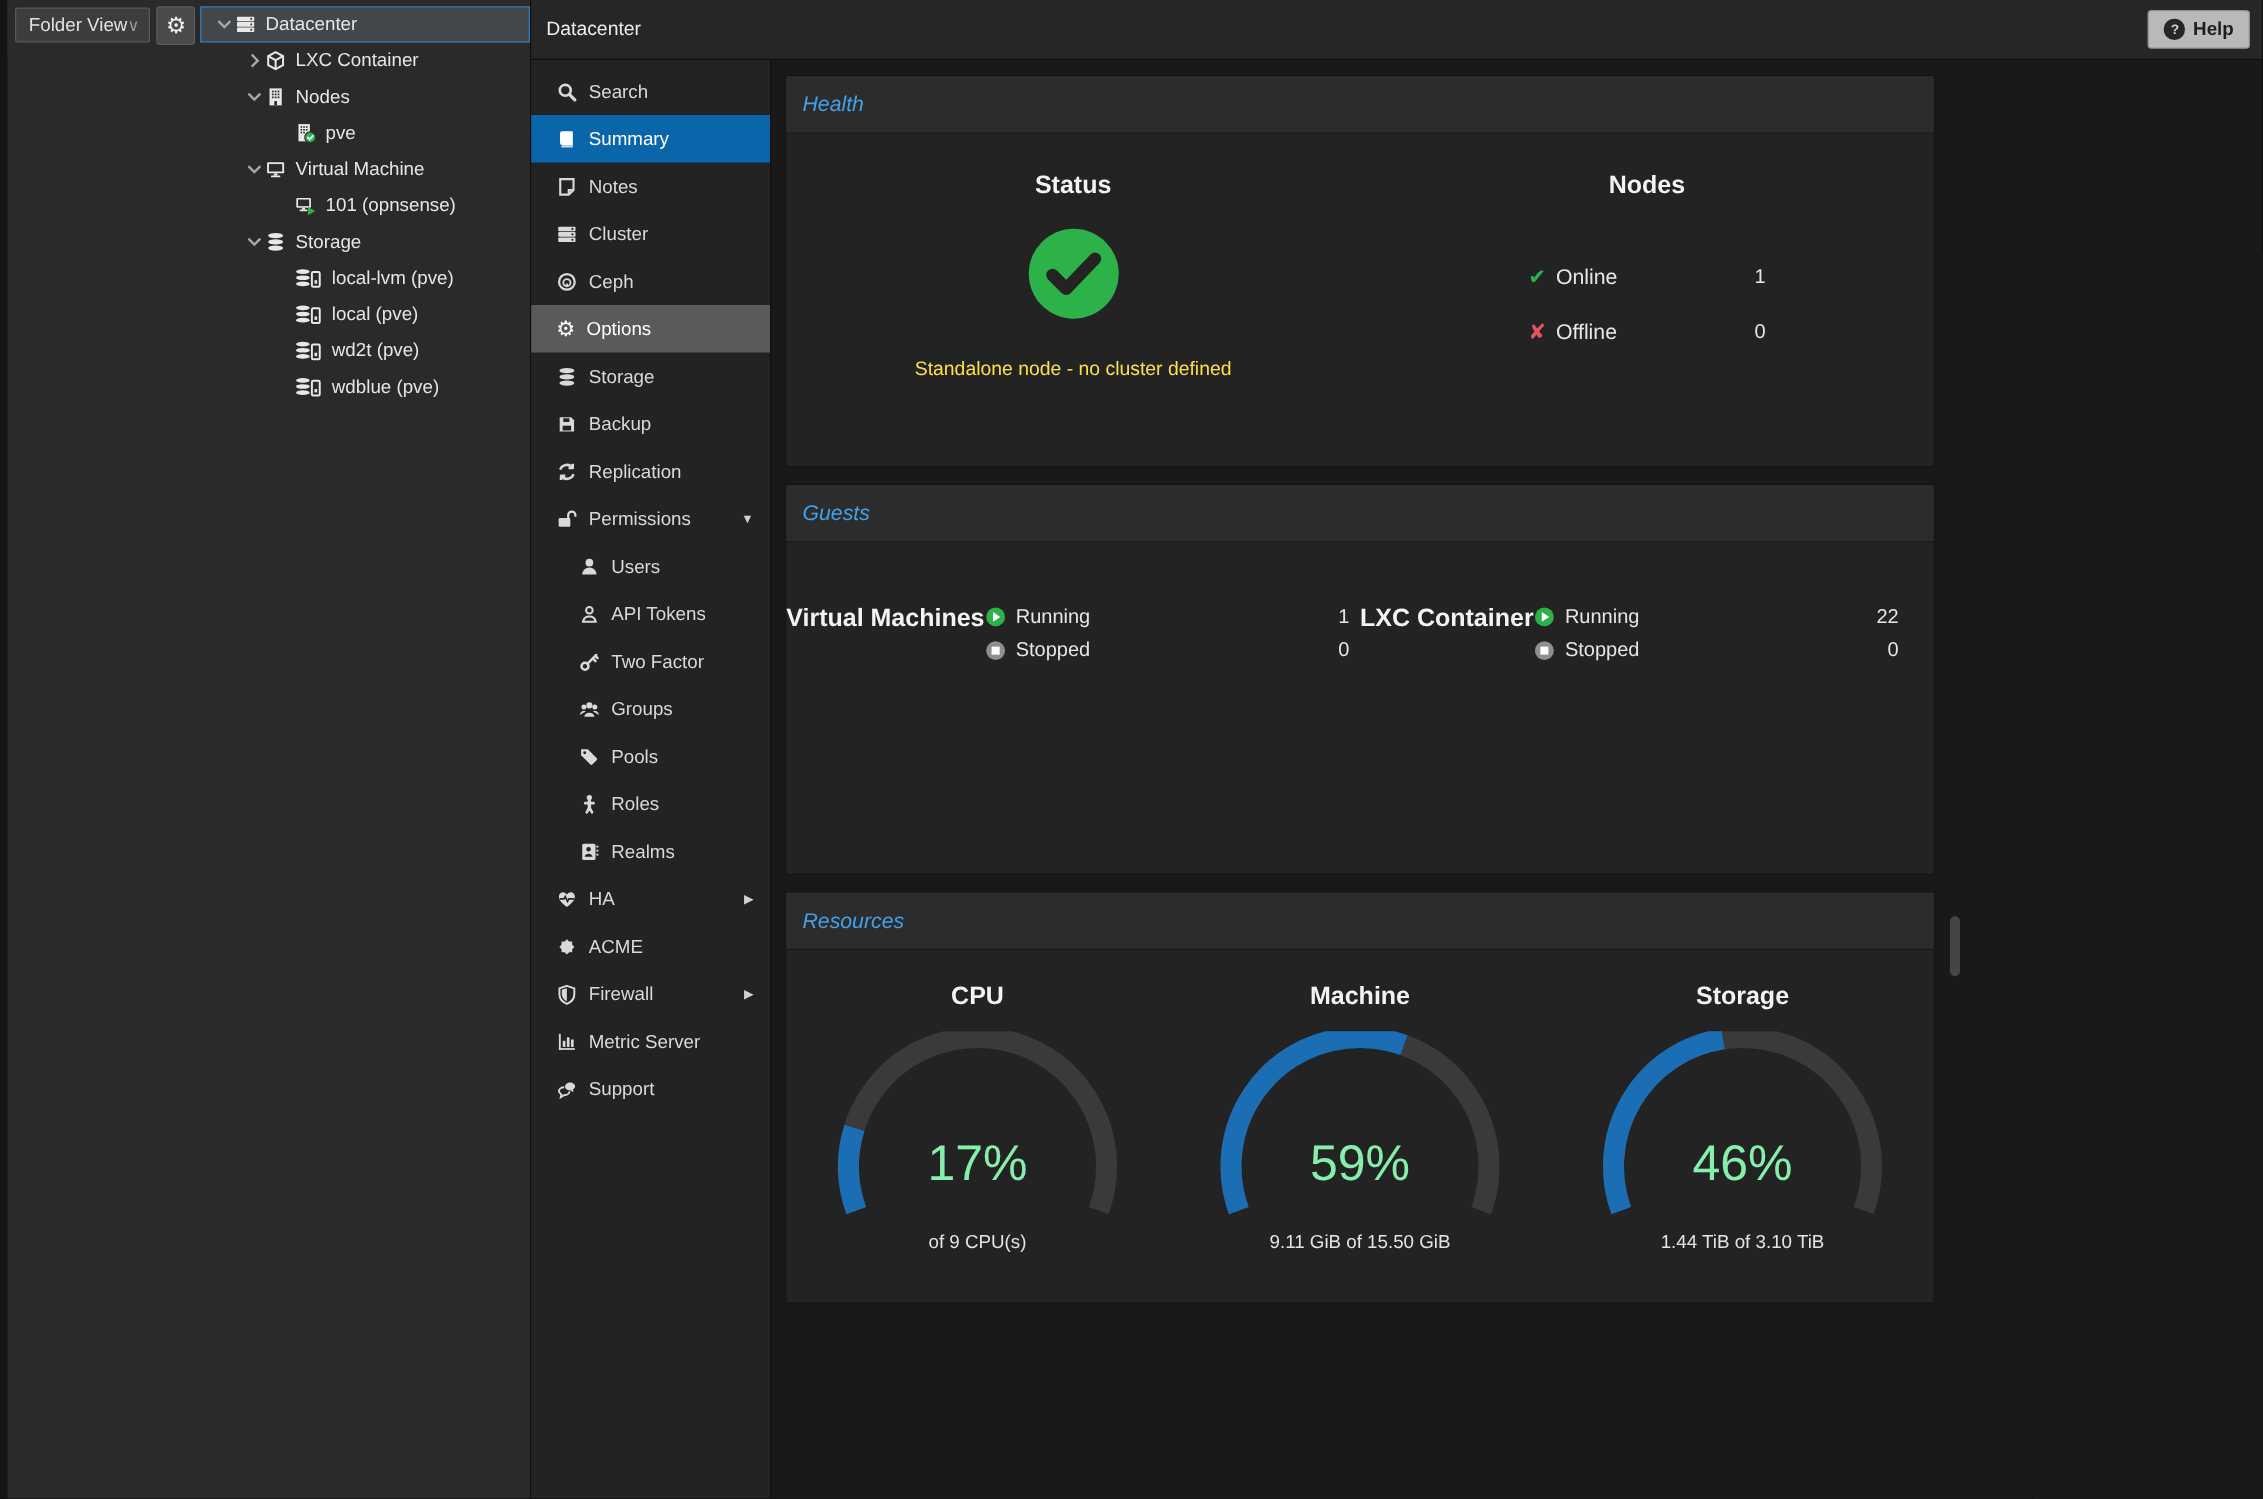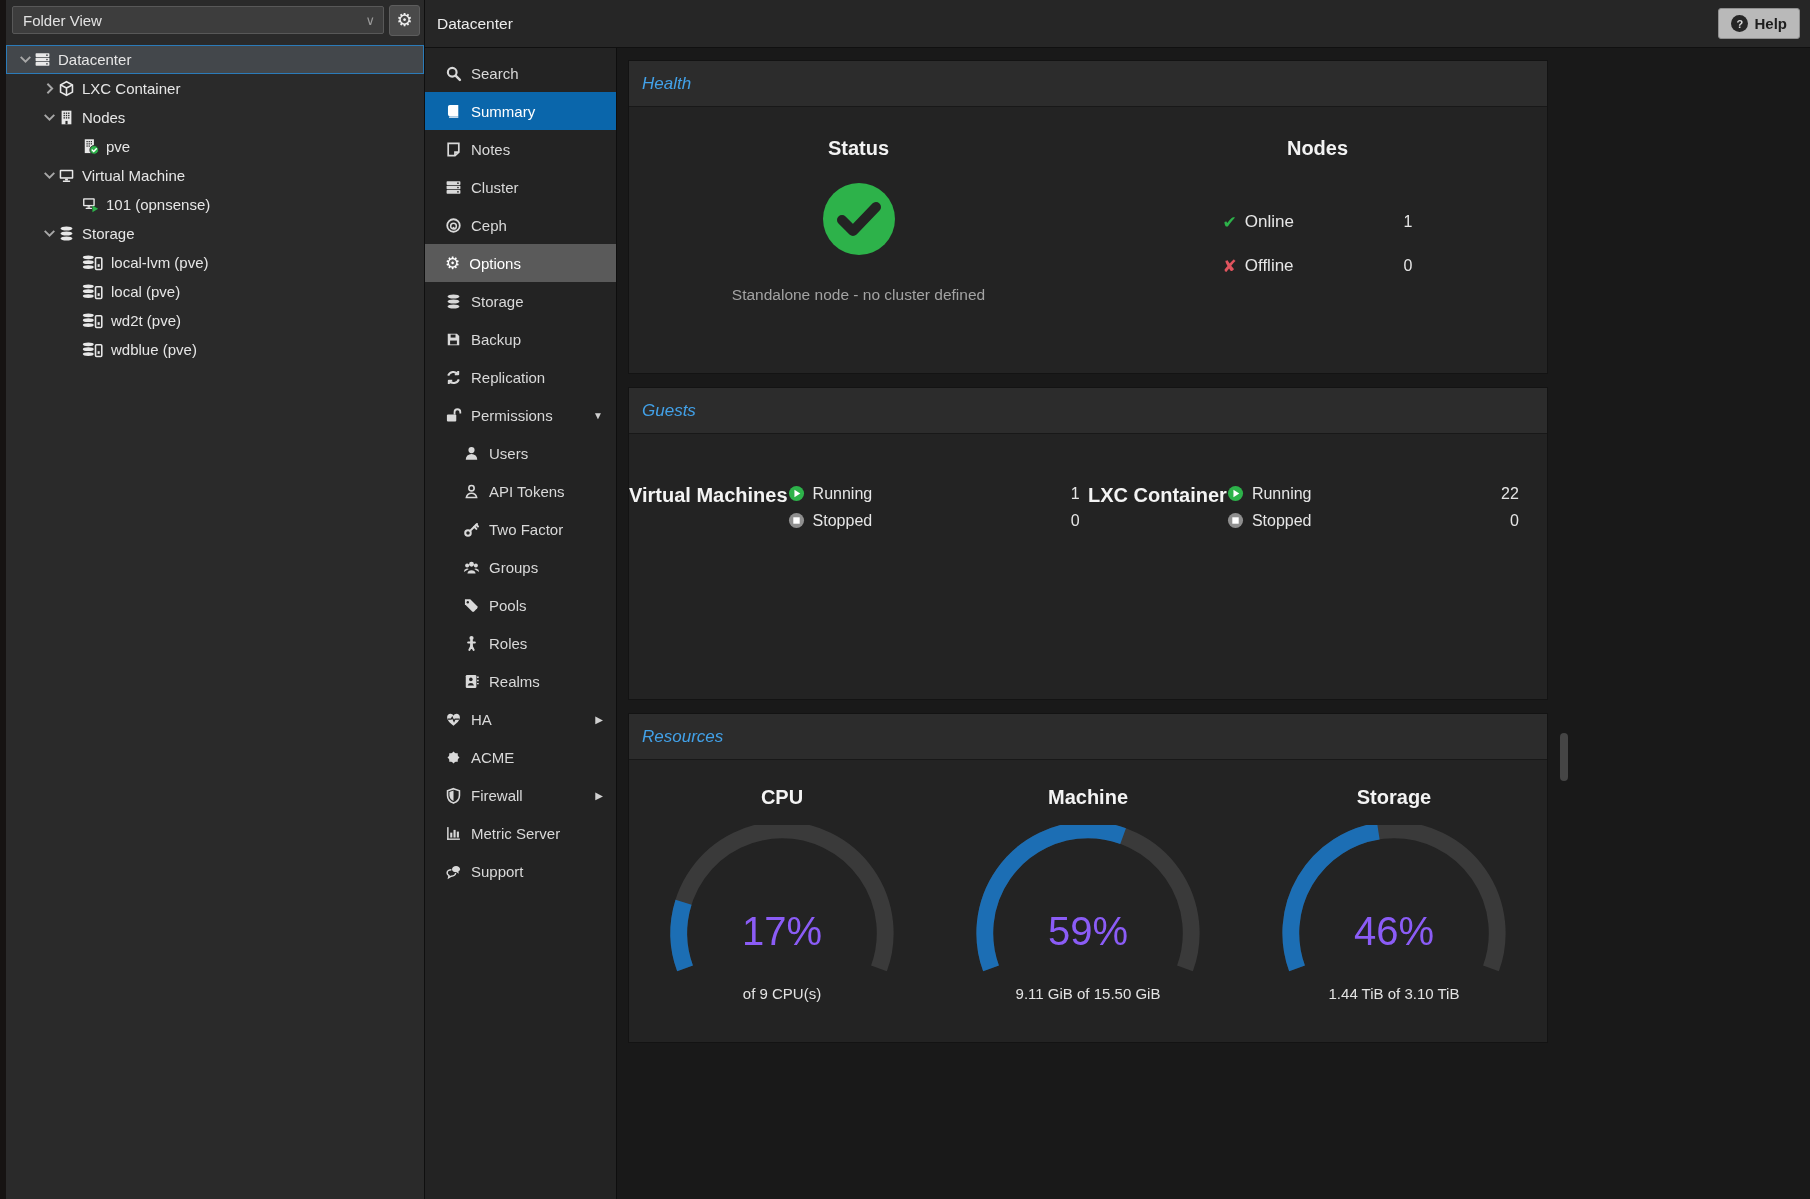--- a/index.html
+++ b/index.html
@@ -4,21 +4,21 @@
 <style>
   html,body{margin:0;padding:0;background:#000;}
   *{box-sizing:border-box;}
   .app{
     width:1810px;height:1199px;overflow:hidden;display:flex;
     font-family:"Liberation Sans","DejaVu Sans",sans-serif;
     color:#e6e6e6;background:#191919;position:relative;
   }
   .edge{width:6px;background:#161312;flex:none;}
   
-  .tree-panel{width:419px;flex:none;background:#2a2a2a;border-right:1px solid #0f0f0f;display:flex;flex-direction:column;}
+  .tree-panel{width:419px;flex:none;background:#2a2a2a;border-right:1px solid #0f0f0f;display:flex;flex-direction:row;}
   .tree-toolbar{height:40px;flex:none;display:flex;align-items:center;padding:0 4px 0 6px;background:#2a2a2a;}
   .view-combo{flex:1;height:28px;background:#3d3d3d;border:1px solid #585858;border-radius:2px;
     display:flex;align-items:center;padding:0 8px 0 10px;font-size:15px;color:#e2e2e2;cursor:default;}
   .view-combo .cspace{flex:1;}
   .combo-caret{color:#9a9a9a;font-size:13px;line-height:1;}
   .tool-gear{width:31px;height:31px;margin-left:5px;background:#4a4a4a;border:1px solid #5d5d5d;border-radius:3px;
     color:#f0f0f0;font-size:18px;line-height:1;display:flex;align-items:center;justify-content:center;padding:0;}
   .tree{padding-top:5px;flex:1;}
   .trow{height:29px;display:flex;align-items:center;font-size:15px;padding-left:calc(10px + var(--lvl)*24px);
     border:1px solid transparent;white-space:nowrap;cursor:default;}
@@ -48,38 +48,38 @@
   .mrow .arrow{position:absolute;right:13px;font-size:10px;color:#d0d0d0;}
   
   .content{flex:1;background:#191919;padding:12px 0 0 11px;position:relative;min-width:0;}
   .panel{width:920px;background:#232323;border:1px solid #131313;margin-bottom:13px;}
   .panel-h{height:46px;background:#2c2c2c;border-bottom:1px solid #181818;display:flex;align-items:center;
     padding-left:13px;font-size:17px;color:#42a1e8;font-style:italic;}
   .health-body{height:266px;display:grid;grid-template-columns:1fr 1fr;}
   .hcol{display:flex;flex-direction:column;align-items:center;padding-top:30px;}
   .col-heading{font-size:20px;font-weight:700;color:#f3f3f3;}
   .check-big{margin-top:22px;}
-  .status-msg{margin-top:26px;font-size:15.5px;color:#a3a3a3;}
+  .status-msg{margin-top:26px;font-size:15.5px;color:#fde047;}
   .nodes-rows{width:190px;margin-top:40px;}
   .nrow{height:44px;display:flex;align-items:center;font-size:17px;}
   .nrow .nlab{display:flex;align-items:center;gap:8px;}
   .nrow .nval{margin-left:auto;font-size:16px;}
   .glyph-ok{color:#2db24a;font-size:17px;}
   .glyph-bad{color:#e0545e;font-size:17px;}
   .guests-body{height:265px;display:grid;grid-template-columns:1fr 1fr;align-content:start;padding-top:22px;}
   .gcolumn{display:flex;flex-direction:row;align-items:center;}
   .grows{width:292px;margin-top:24px;}
   .grow{height:27px;display:flex;align-items:center;font-size:16px;}
   .grow .glab{display:flex;align-items:center;gap:8px;}
   .grow .gval{margin-left:auto;}
   .res-body{height:282px;display:grid;grid-template-columns:1fr 1fr 1fr;align-content:start;padding-top:26px;}
   .rescol{display:flex;flex-direction:column;align-items:center;}
   .gauge{position:relative;width:240px;height:154px;margin-top:16px;}
   .gauge svg{position:absolute;inset:0;}
-  .gpct{position:absolute;left:0;right:0;top:84px;text-align:center;font-size:40px;color:#8b5cf6;}
+  .gpct{position:absolute;left:0;right:0;top:84px;text-align:center;font-size:40px;color:#86efac;}
   .gsub{margin-top:6px;font-size:15px;color:#e3e3e3;}
   .vscroll{position:absolute;top:0;bottom:0;left:942px;width:10px;}
   .vthumb{position:absolute;top:685px;left:1px;width:8px;height:48px;background:#454545;border-radius:4px;}
 </style>
 </head>
 <body>
 
 <div class="app">
   <div class="edge"></div>
 

